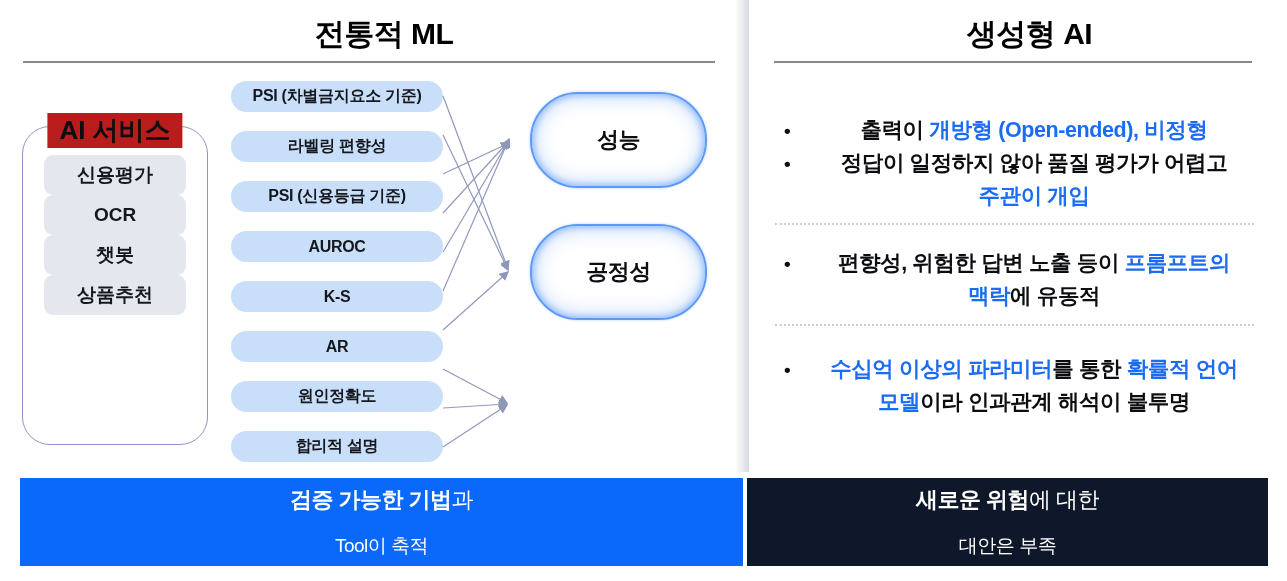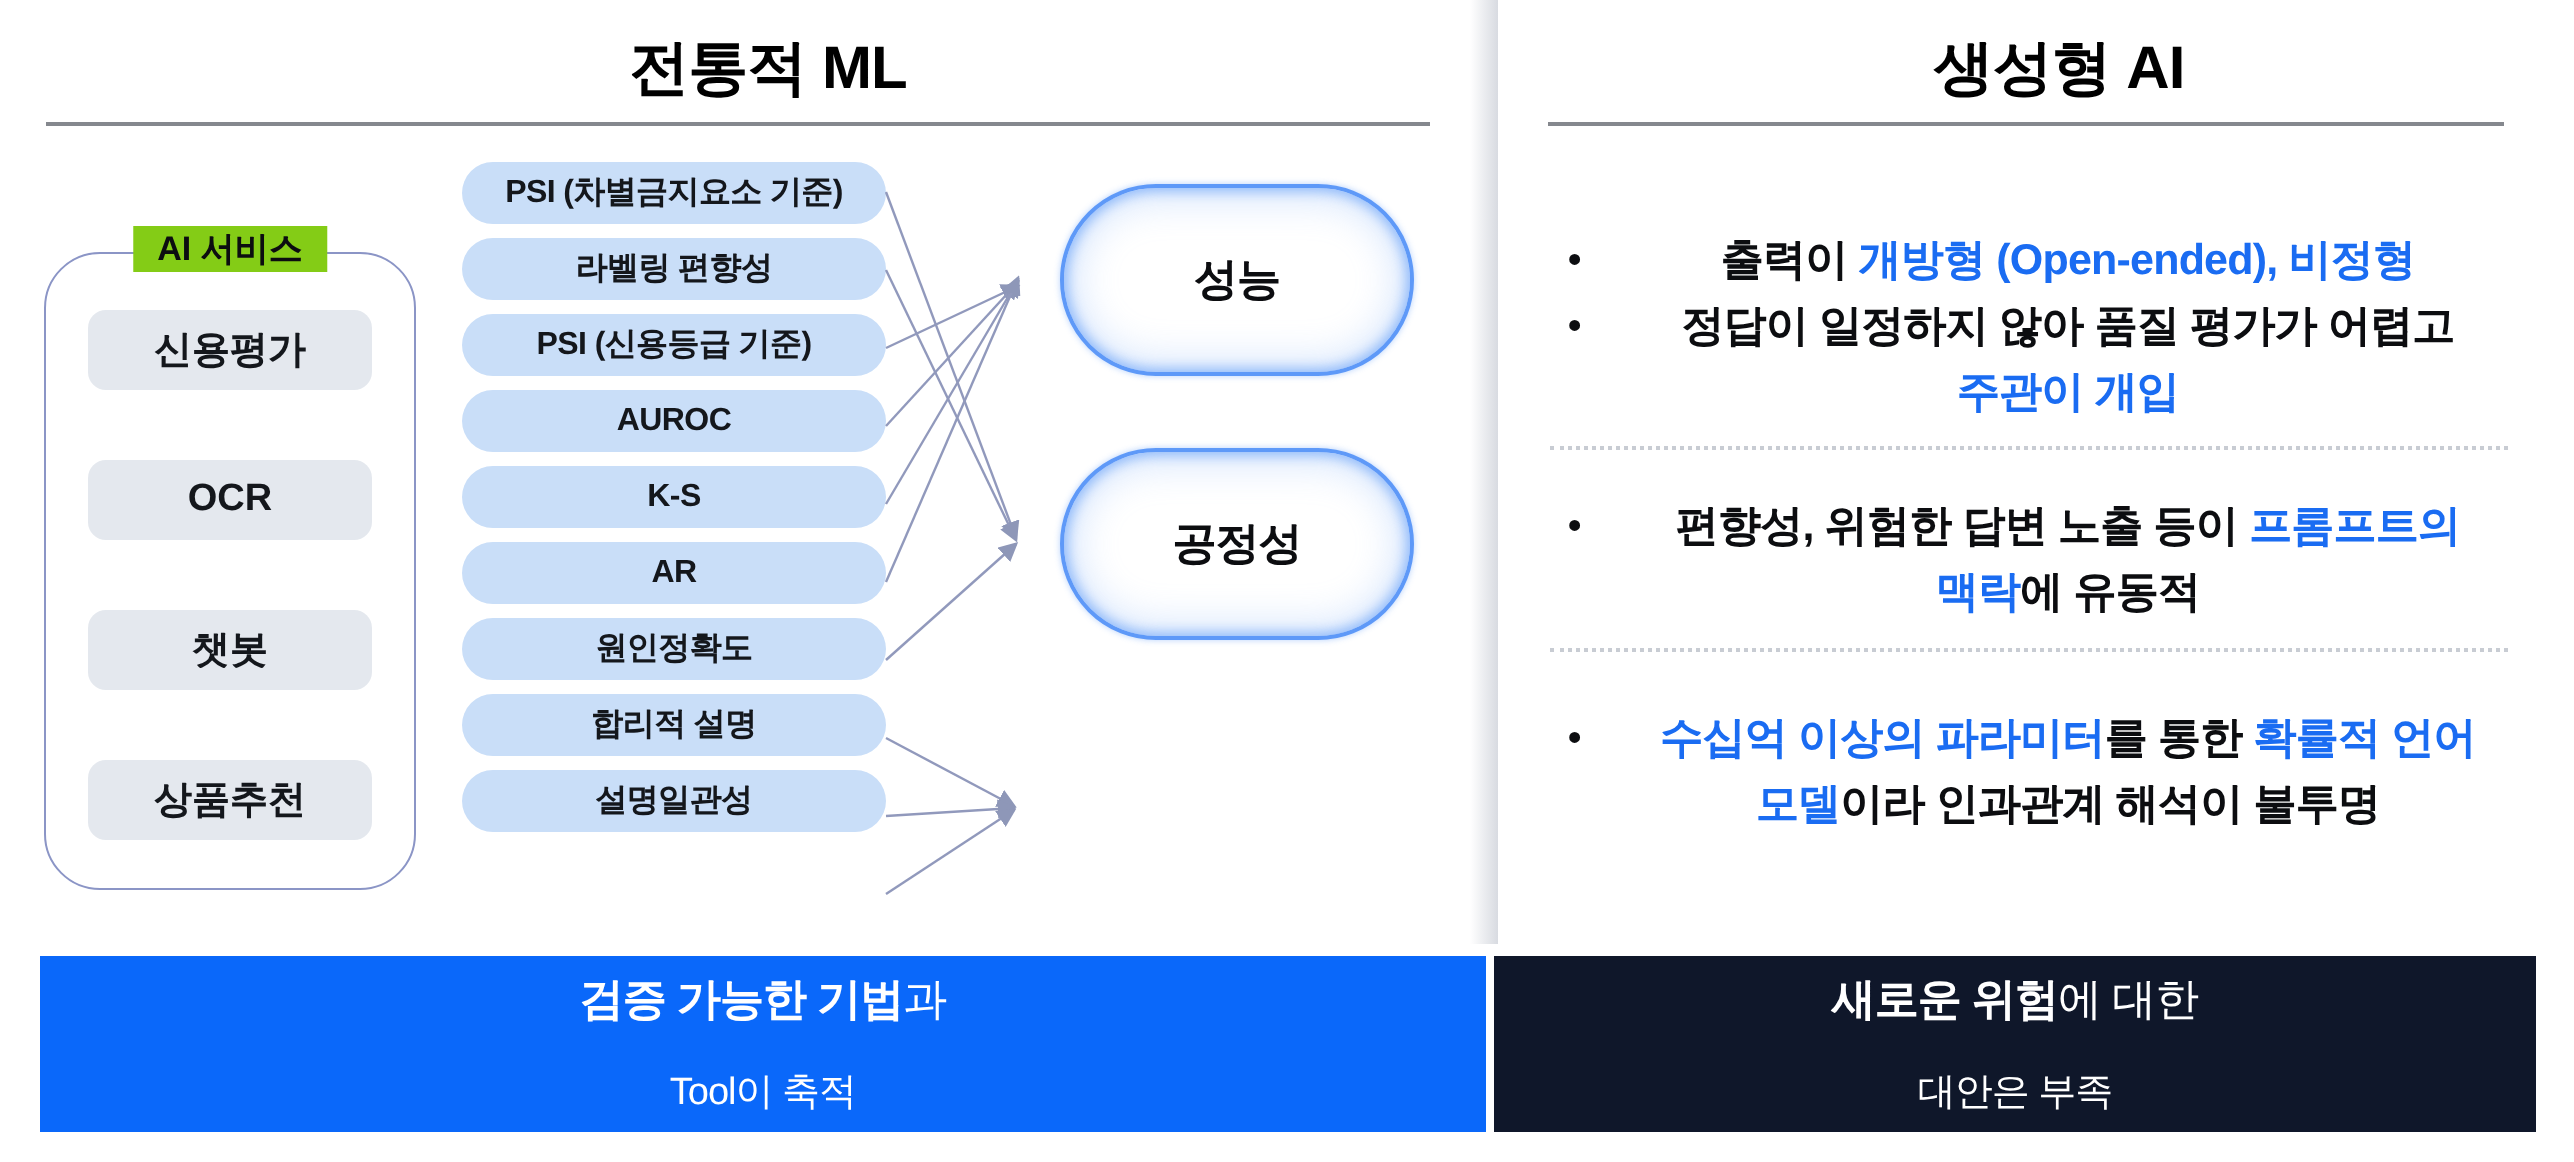--- a/index.html
+++ b/index.html
@@ -12,27 +12,27 @@
   .sec-title{position:absolute;top:14px;font-size:30px;font-weight:800;color:#000;text-align:center;letter-spacing:-0.5px;padding-left:24px;}
   .title-left{left:0;width:744px;}
   .title-right{left:748px;width:539px;}
   .rule{position:absolute;top:61px;height:0;border-top:2px solid #85888e;}
   .rule-left{left:23px;width:692px;}
   .rule-right{left:774px;width:478px;}
   
   .svc-panel{position:absolute;left:22px;top:126px;width:186px;height:319px;
     border:1.5px solid #8b95c6;border-radius:28px;}
   .svc-legend{position:absolute;top:-14px;left:50%;transform:translateX(-50%);
-    background:#84cc16;padding:0 12px;font-size:17px;font-weight:700;white-space:nowrap;}
+    background:#b91c1c;padding:0 12px;font-size:26px;font-weight:700;white-space:nowrap;}
   .svc-list{position:absolute;inset:0;display:flex;flex-direction:column;align-items:center;
-    padding-top:28px;gap:35px;}
+    padding-top:28px;}
   .svc-item{width:142px;height:40px;background:#e4e8ee;border-radius:9px;flex:none;
     display:flex;align-items:center;justify-content:center;font-size:19px;font-weight:700;color:#14171c;}
   
-  .pill-col{position:absolute;left:231px;top:81px;display:flex;flex-direction:column;gap:7px;}
+  .pill-col{position:absolute;left:231px;top:81px;display:flex;flex-direction:column;gap:19px;}
   .pill{width:212px;height:31px;background:#c9def8;border-radius:16px;flex:none;
     display:flex;align-items:center;justify-content:center;
     font-size:16px;font-weight:600;color:#14171c;letter-spacing:-0.3px;white-space:nowrap;}
   
   .target-box{position:absolute;left:530px;width:177px;height:96px;background:#fff;border-radius:48px;
     border:2px solid #5e99f8;
     box-shadow: inset 0 0 6px 2px rgba(96,156,248,.60), inset 0 0 18px 7px rgba(140,185,250,.32), 0 0 3px rgba(96,156,248,.45);
     display:flex;align-items:center;justify-content:center;
     font-size:22px;font-weight:700;color:#0c0d10;letter-spacing:-0.5px;}
   .tb-1{top:92px;} .tb-2{top:224px;} .tb-3{top:356px;}

